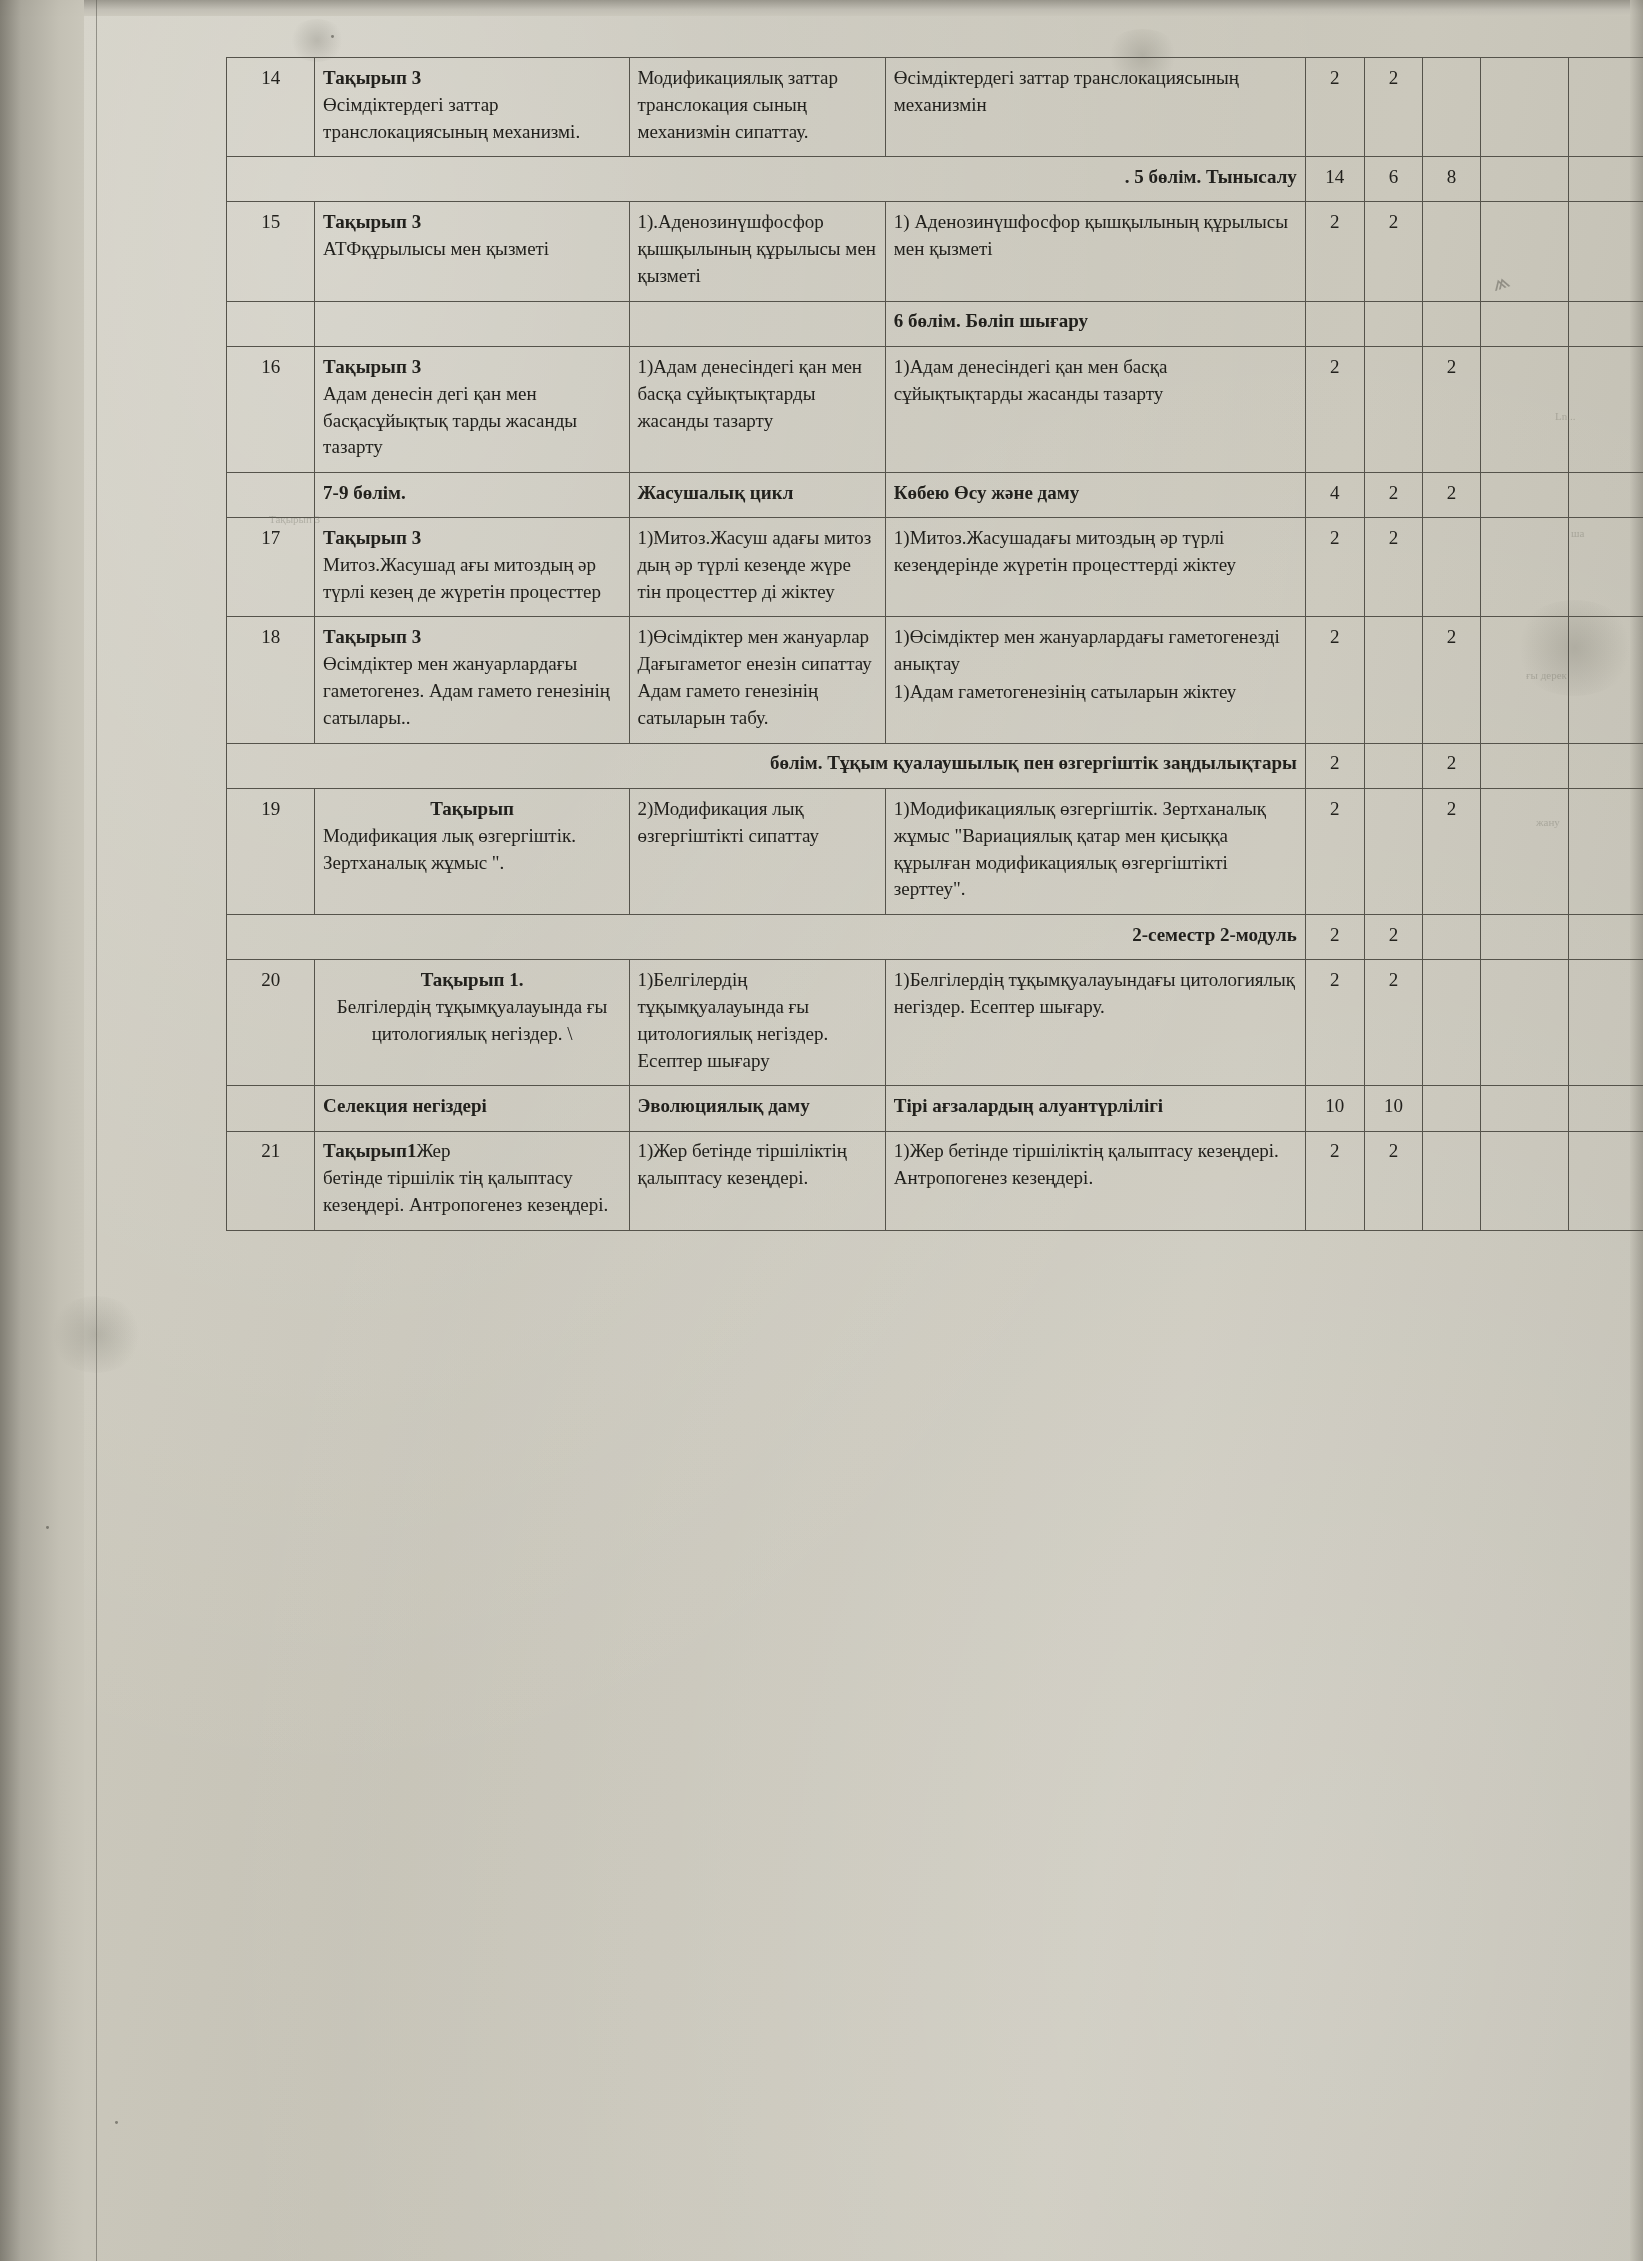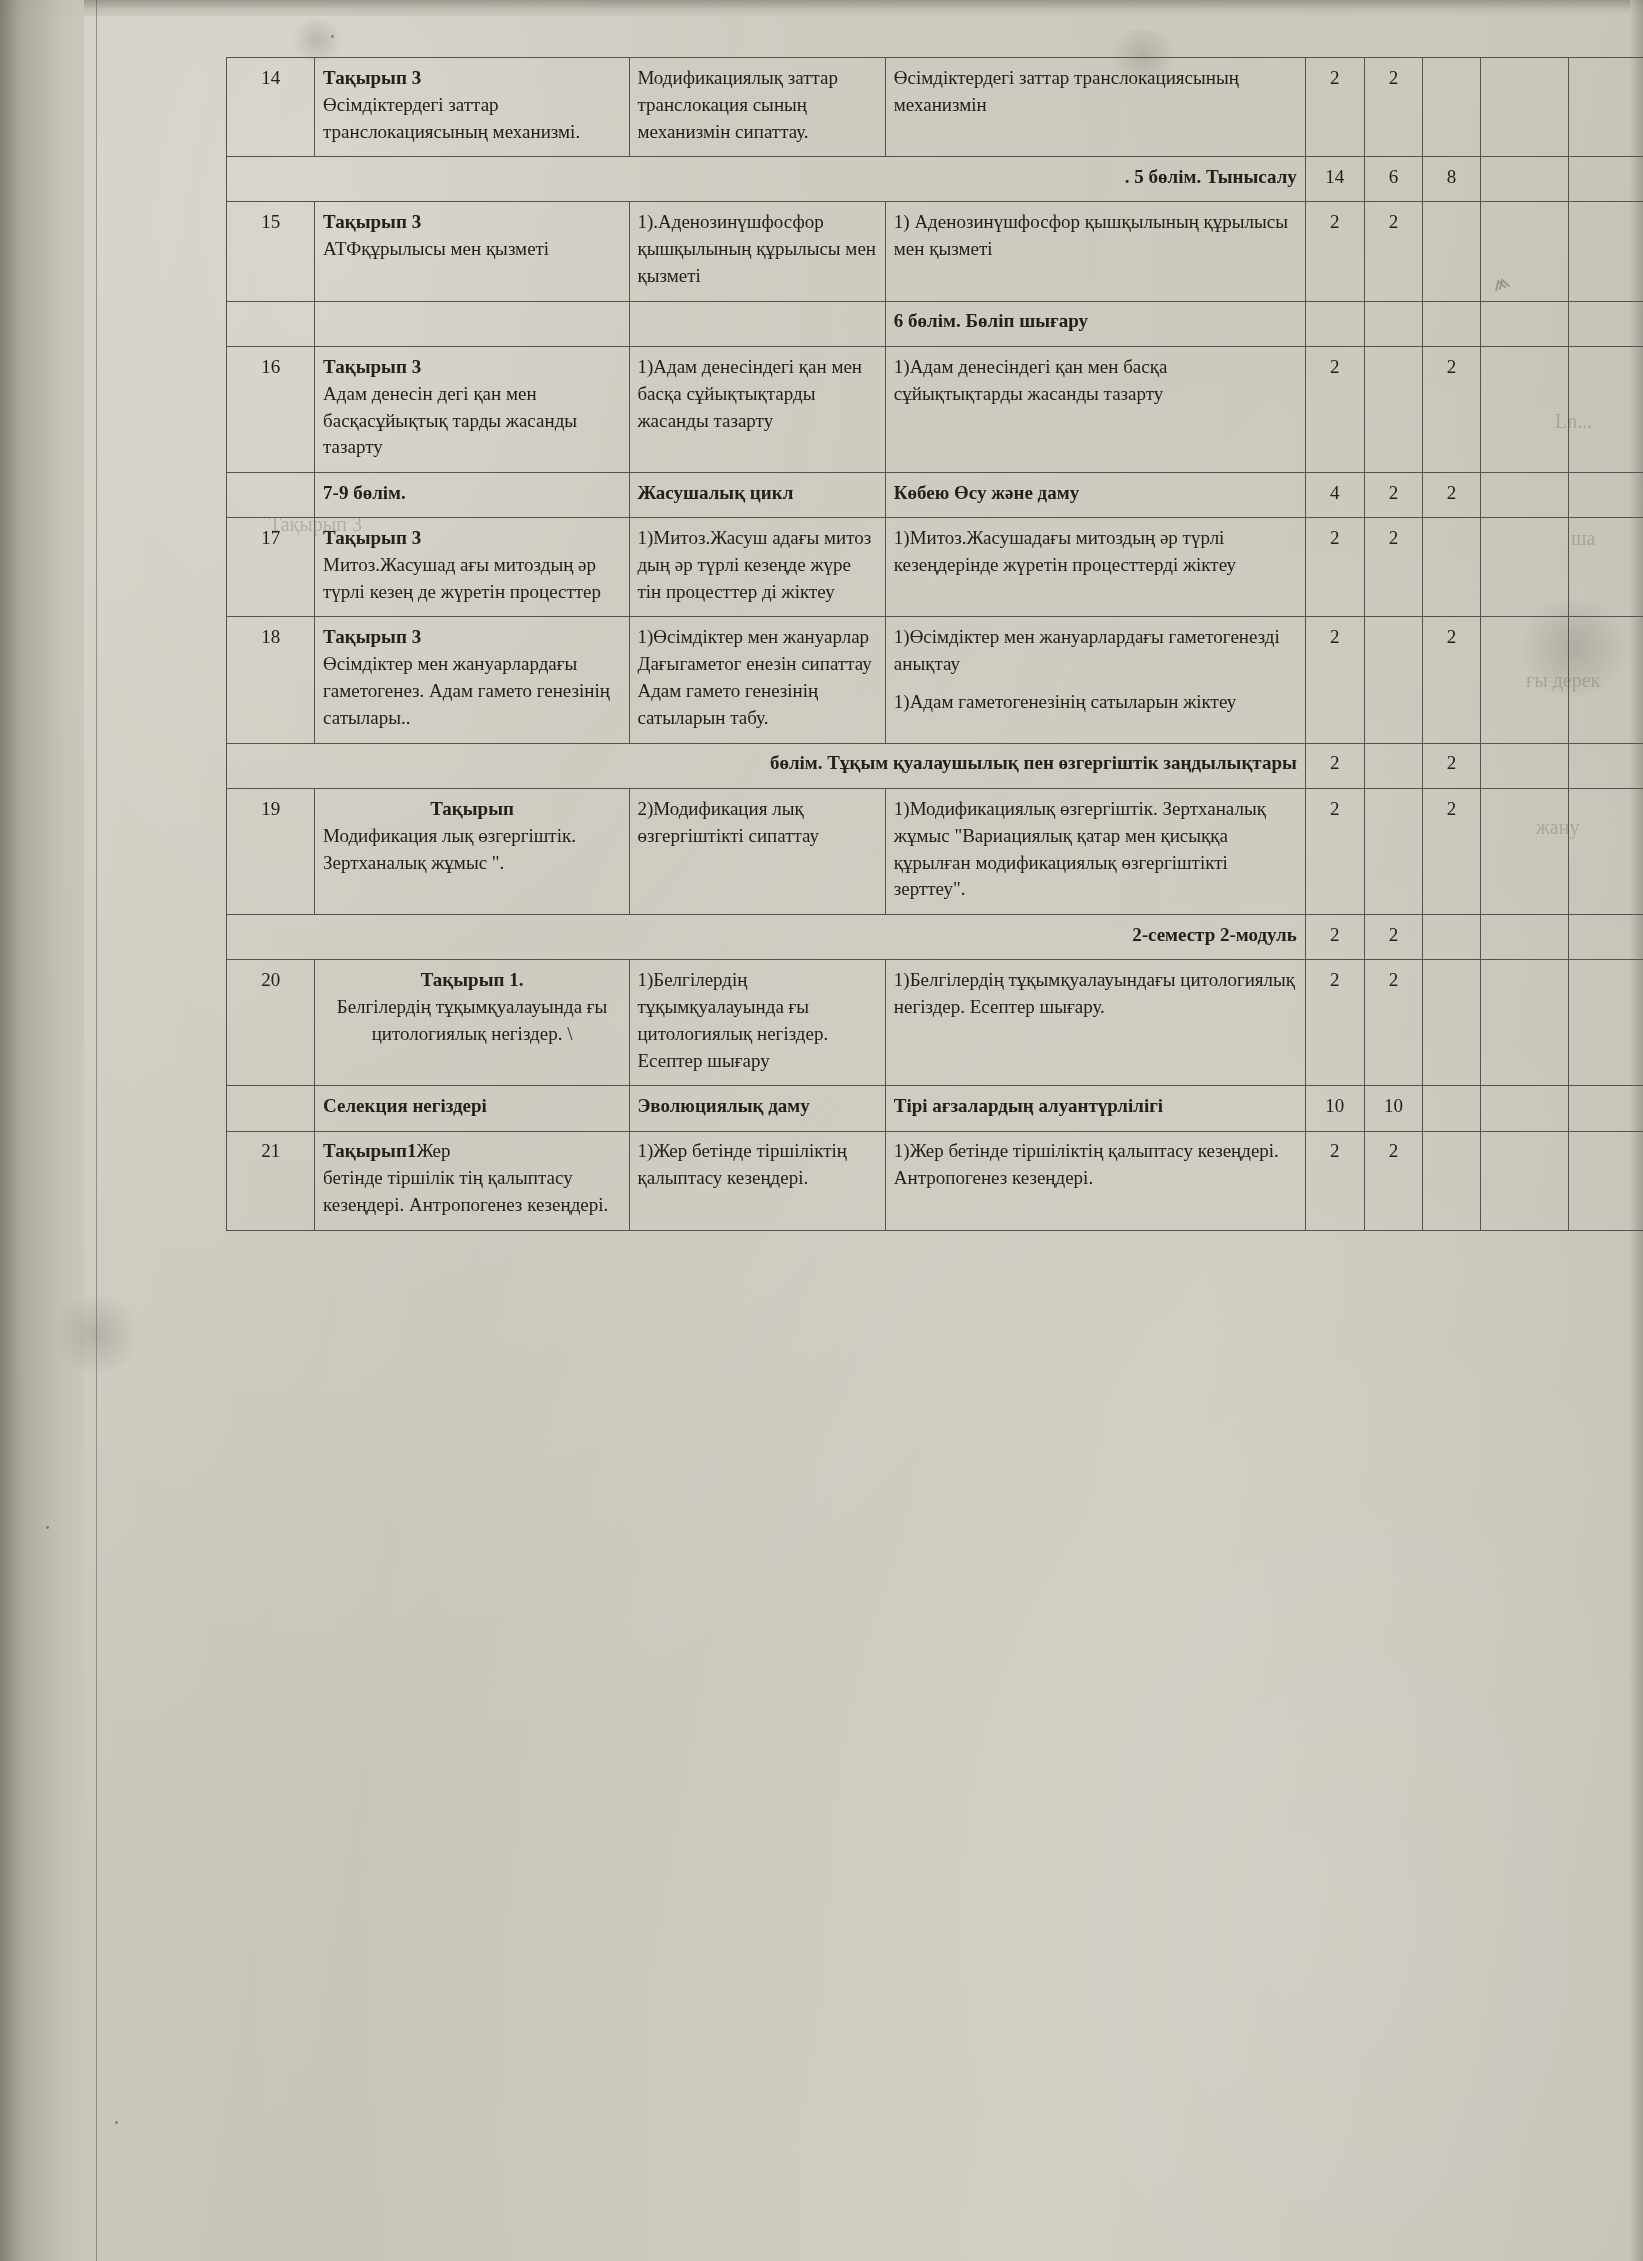--- a/index.html
+++ b/index.html
@@ -98,25 +98,25 @@
     font-weight: bold;
     vertical-align: middle;
     font-size: 20px;
   }
   .sec-left {
     font-weight: bold;
     vertical-align: middle;
     font-size: 20px;
   }
   .blk { display: block; }
-  .sp { margin-top: 11px; }
+  .sp { margin-top: 1px; }
   .ghost {
     position: absolute;
     color: rgba(110,108,98,0.35);
-    font-size: 20px;
+    font-size: 11px;
     font-family: "Liberation Serif", serif;
     pointer-events: none;
   }
   .pencil {
     position: absolute;
     color: rgba(80,78,70,0.45);
     font-size: 22px;
     transform: rotate(-18deg);
     pointer-events: none;
   }

